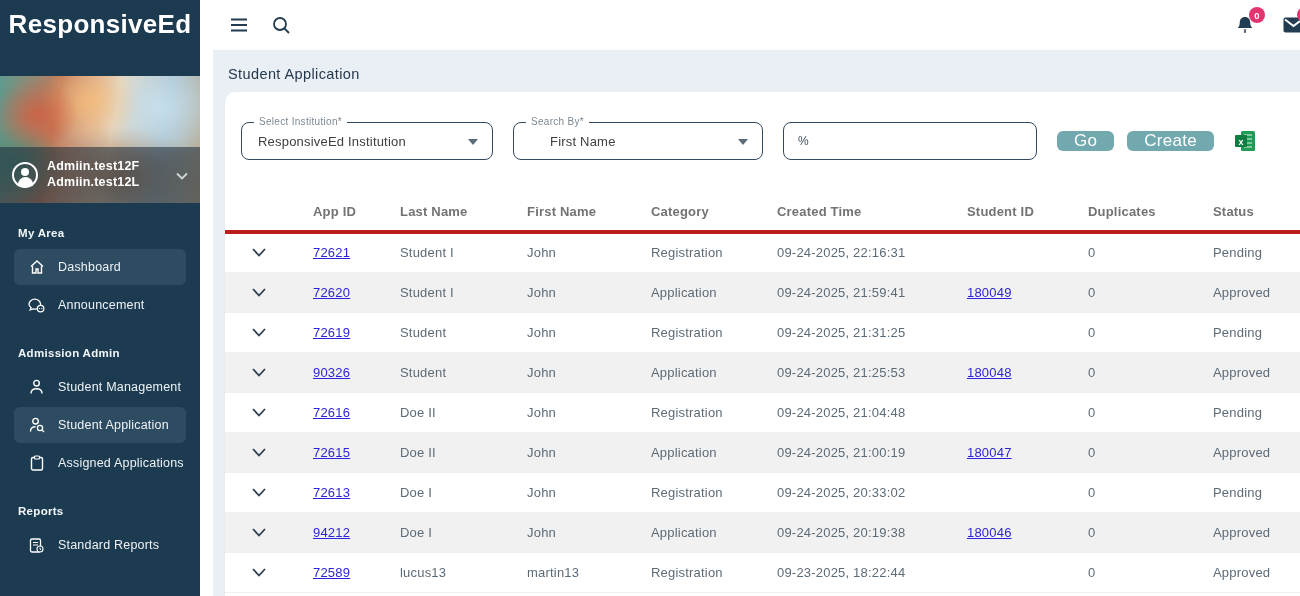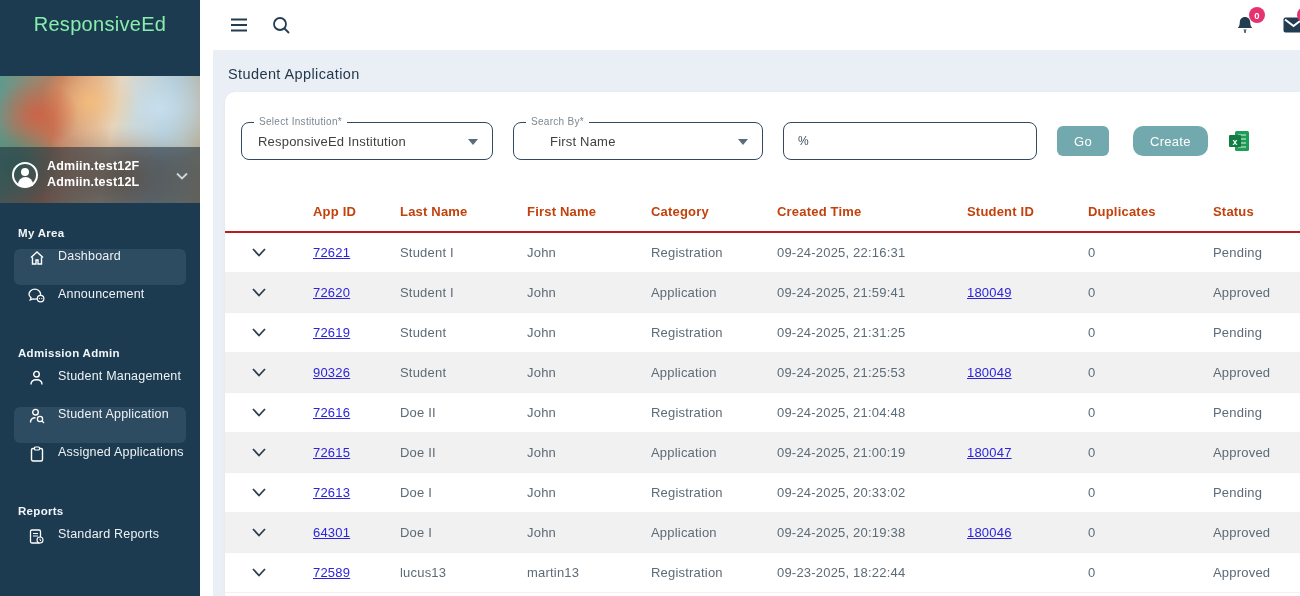--- a/index.html
+++ b/index.html
@@ -2,42 +2,42 @@
 <html><head>
 <meta charset="utf-8">
 <style>
   * { margin:0; padding:0; box-sizing:border-box; }
   html,body { width:1300px; height:596px; overflow:hidden; font-family:"Liberation Sans", sans-serif; background:#e9eff5; }
   .app { display:flex; width:1300px; height:596px; }
 
   
   .sidebar { width:200px; min-width:200px; height:100%; background:#1c3b51; color:#fff; position:relative; z-index:2; }
   .logo-block { height:48px; display:flex; align-items:center; justify-content:center; background:#1c3b51; }
-  .logo-text { font-size:20px; font-weight:400; letter-spacing:.3px; color:#86efac; }
+  .logo-text { font-size:26px; font-weight:700; letter-spacing:.3px; color:#ffffff; }
   .side-hero { height:127px; position:relative; overflow:hidden;
     background:
       radial-gradient(60px 50px at 18% 30%, rgba(216,90,60,.75), transparent 70%),
       radial-gradient(70px 60px at 45% 20%, rgba(250,190,120,.8), transparent 70%),
       radial-gradient(90px 70px at 80% 25%, rgba(200,225,240,.9), transparent 75%),
       radial-gradient(70px 60px at 8% 70%, rgba(60,140,120,.8), transparent 70%),
       radial-gradient(110px 70px at 60% 80%, rgba(150,100,60,.7), transparent 75%),
       linear-gradient(100deg,#5d9a8f 0%, #c07a5a 28%, #e8d9c2 55%, #a9c3cf 78%, #b9a584 100%);
     margin-top: 28px;
   }
   .user-band { position:absolute; left:0; right:0; bottom:0; height:56px; background:rgba(26,40,54,.55);
     display:flex; align-items:center; padding:0 12px; gap:9px; cursor:pointer; }
   .avatar-circle { width:26px; height:26px; min-width:26px; border-radius:50%; border:2px solid #fff; position:relative; }
   .avatar-circle .head { position:absolute; left:7px; top:4px; width:8px; height:8px; border-radius:50%; background:#fff; }
   .avatar-circle .body { position:absolute; left:3.5px; top:13px; width:15px; height:9px; border-radius:8px 8px 0 0; background:#fff; }
   .user-names { display:flex; flex-direction:column; line-height:1.25; }
   .user-names span { font-size:12.5px; font-weight:700; color:#fff; letter-spacing:.2px; }
   .band-chevron { margin-left:auto; opacity:.9; }
 
   .section-label { font-size:11.5px; font-weight:700; color:#f2f6f9; letter-spacing:.3px; margin:24px 0 10px 18px; }
-  .menu-item { height:36px; margin:0 14px 2px 14px; border-radius:6px; display:flex; align-items:flex-start; gap:13px;
+  .menu-item { height:36px; margin:0 14px 2px 14px; border-radius:6px; display:flex; align-items:center; gap:13px;
     padding-left:14px; font-size:12.5px; color:#eef2f5; letter-spacing:.2px; cursor:pointer; }
   .menu-item.active { background:#2e4c61; }
   .menu-item .mi-icon { width:17px; height:17px; display:flex; align-items:center; justify-content:center; }
 
   
   .main { flex:1; position:relative; background:#e9eff5; }
   .left-gutter { position:absolute; left:0; top:50px; bottom:0; width:13px; background:#ffffff; }
   .topbar { height:50px; background:#fff; display:flex; align-items:center; padding:0 24px 0 28px; }
   .tb-icon { width:22px; height:22px; display:flex; align-items:center; justify-content:center; cursor:pointer; }
   .tb-left { display:flex; align-items:center; gap:20px; }
@@ -52,28 +52,28 @@
 
   
   .filters { display:flex; align-items:center; padding:0 0 0 16px; }
   .field { position:relative; height:38px; border:1px solid #33495e; border-radius:8px; background:#fff; display:flex; align-items:center; cursor:pointer; }
   .field .f-label { position:absolute; top:-7px; left:12px; background:#fff; padding:0 5px; font-size:10px; color:#7c8893; letter-spacing:.3px; }
   .field .f-value { font-size:13px; color:#404040; padding-left:16px; letter-spacing:.2px; }
   .field .caret { position:absolute; right:14px; top:16px; width:0; height:0; border-left:5px solid transparent; border-right:5px solid transparent; border-top:6px solid #5a6c7c; }
   .field.select-institution { width:252px; }
   .field.select-searchby { width:250px; margin-left:20px;padding-left:20px; }
   .text-field { width:254px; height:38px; margin-left:20px; border:1px solid #33495e; border-radius:8px; font-size:12px; color:#40505e; padding:0 14px; outline:none; font-family:"Liberation Sans", sans-serif; background:#fff; }
-  .btn { height:30px; border:none; border-radius:6px; background:#72a9ae; color:#fff; font-size:13px; letter-spacing:.3px; padding:0 17px; cursor:pointer; font-family:"Liberation Sans", sans-serif; }
+  .btn { height:20px; border:none; border-radius:6px; background:#72a9ae; color:#fff; font-size:17px; letter-spacing:.3px; padding:0 17px; cursor:pointer; font-family:"Liberation Sans", sans-serif; }
   .btn-go { margin-left:20px; }
-  .btn-create { margin-left:24px;border-radius:10px; }
+  .btn-create { margin-left:13px; }
   .excel-btn { margin-left:20px; width:22px; height:22px; cursor:pointer; display:flex; align-items:center; }
 
   
   table { border-collapse:collapse; margin-top:32px; table-layout:fixed; width:1103px; }
-  th { text-align:left; font-size:13px; font-weight:700; color:#c2410c; letter-spacing:.2px; height:40px; border-bottom:2px solid #b91c1c; padding:0; }
+  th { text-align:left; font-size:13px; font-weight:700; color:#737373; letter-spacing:.2px; height:40px; border-bottom:4px solid #b91c1c; padding:0; }
   td { font-size:13px; color:#5d6b77; height:40px; padding:0; letter-spacing:.2px; }
   tr.striped td { background:#f1f1f1; }
   tr.data-row { border-bottom:1px solid #f0f0f0; }
   .chevron-cell { padding-left:27px !important; }
   .row-chevron { display:inline-flex; cursor:pointer; }
   a.cell-link { color:#2d24d9; text-decoration:underline; cursor:pointer; }
 </style>
 </head>
 <body>
 
@@ -366,21 +366,21 @@
               <td></td>
               <td>0</td>
               <td>Pending</td>
             </tr>
             <tr class="data-row striped">
               <td class="chevron-cell"><span class="row-chevron">
                   <svg width="14" height="9" viewBox="0 0 14 9">
                     <polyline points="1,1 7,7.5 13,1" fill="none" stroke="#2c3e50" stroke-width="1.8"></polyline>
                   </svg>
                 </span></td>
-              <td><a class="cell-link">64301</a></td>
+              <td><a class="cell-link">94212</a></td>
               <td>Doe I</td>
               <td>John</td>
               <td>Application</td>
               <td>09-24-2025, 20:19:38</td>
               <td><a class="cell-link">180046</a></td>
               <td>0</td>
               <td>Approved</td>
             </tr>
             <tr class="data-row">
               <td class="chevron-cell"><span class="row-chevron">

